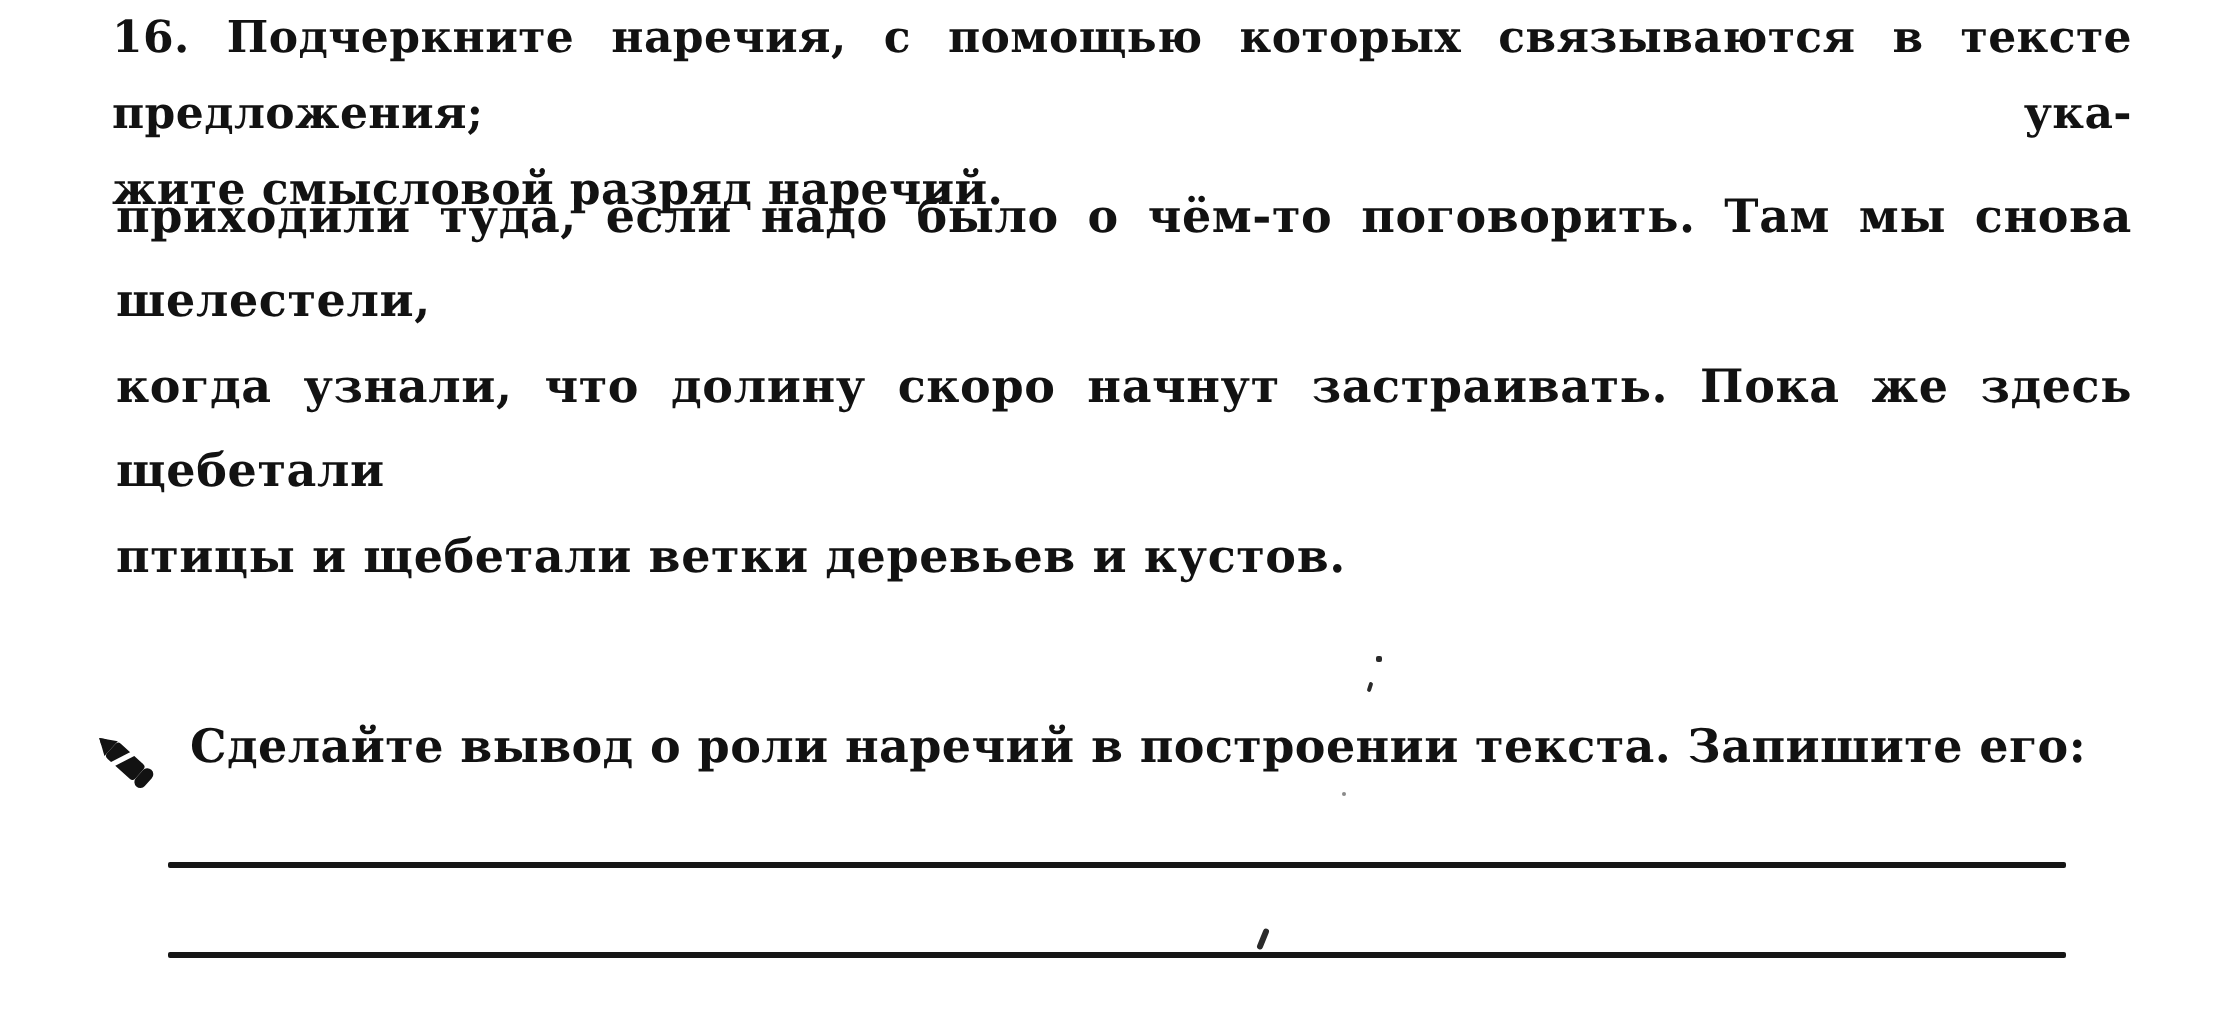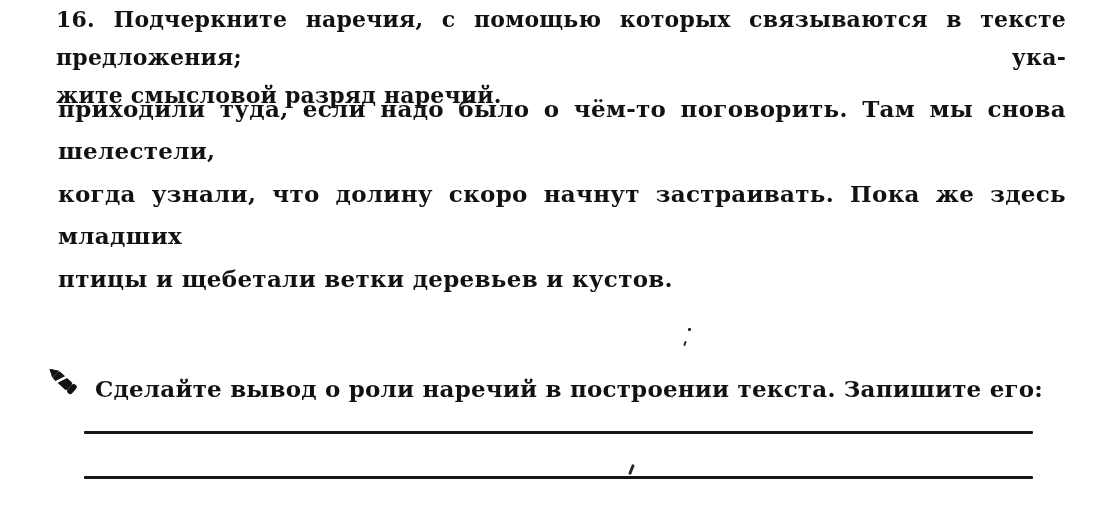--- a/index.html
+++ b/index.html
@@ -42,21 +42,21 @@
     letter-spacing: 0.3px;
   }
   .p-line { display: block; }
   .indent { padding-left: 28px; }
   .task-row {
     position: absolute;
     left: 44px;
     top: 360px;
     width: 1040px;
     display: flex;
-    align-items: flex-end;
+    align-items: flex-start;
     gap: 13px;
   }
   .pencil-wrap {
     width: 38px;
     height: 42px;
     flex: 0 0 auto;
     display: flex;
     align-items: center;
     justify-content: center;
   }
@@ -90,21 +90,21 @@
 
 <div class="page">
 
   <div class="heading">
     <div class="h-line justify">16. Подчеркните наречия, с помощью которых связываются в тексте предложения; ука-</div>
     <div class="h-line">жите смысловой разряд наречий.</div>
   </div>
 
   <div class="paragraph">
     <div class="p-line justify">приходили туда, если надо было о чём-то поговорить. Там мы снова шелестели,</div>
-    <div class="p-line justify">когда узнали, что долину скоро начнут застраивать. Пока же здесь младших</div>
+    <div class="p-line justify">когда узнали, что долину скоро начнут застраивать. Пока же здесь щебетали</div>
     <div class="p-line">птицы и щебетали ветки деревьев и кустов.</div>
   </div>
 
   <div class="task-row">
     <span class="pencil-wrap">
       <svg width="38" height="42" viewBox="0 0 38 42" aria-hidden="true">
         <g transform="rotate(42 19 21)">
           <rect x="9" y="16" width="19" height="10" rx="2" fill="#121212"></rect>
           <polygon points="9,16 1,21 9,26" fill="#121212"></polygon>
           <polygon points="1,21 4.2,19 4.2,23" fill="#121212"></polygon>

